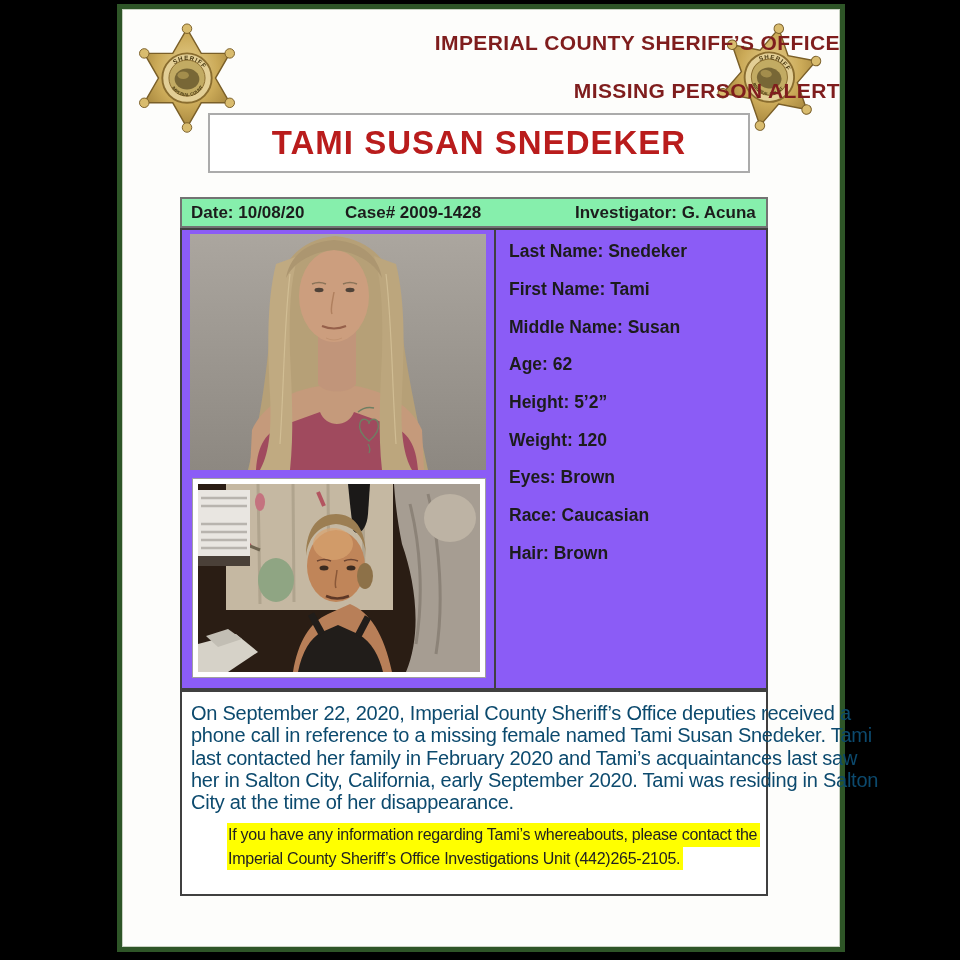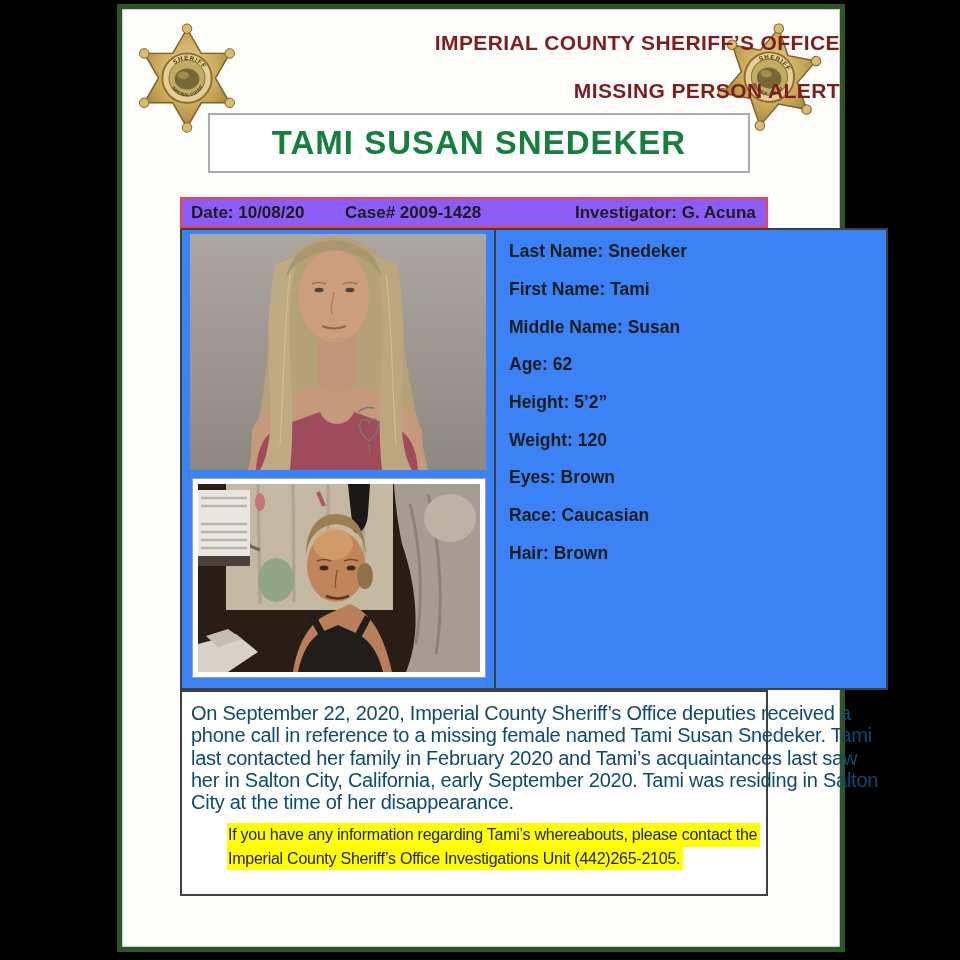--- a/index.html
+++ b/index.html
@@ -18,34 +18,34 @@
   .hdr{
     position:absolute;left:0;width:100%;text-align:right;
     color:#7f1d1d;font-weight:bold;font-size:21px;letter-spacing:.4px;
   }
   .hdr1{top:22px;}
   .hdr2{top:70px;}
   .name-box{
     position:absolute;left:86px;top:104px;width:542px;height:60px;
     border:2px solid #ababab;background:#fff;box-sizing:border-box;
     text-align:center;line-height:56px;
-    color:#15803d;font-weight:bold;font-size:33px;letter-spacing:1px;
+    color:#b91c1c;font-weight:bold;font-size:33px;letter-spacing:1px;
   }
   .case-bar{
     position:absolute;left:58px;top:188px;width:588px;height:31px;
-    border:2px solid #ef4444;box-sizing:border-box;background:#8b5cf6;
+    border:2px solid #737373;box-sizing:border-box;background:#86efac;
     font-size:17px;font-weight:bold;color:#1c1c1c;
   }
   .case-bar span{position:absolute;top:50%;transform:translateY(-50%);white-space:nowrap;}
   .cb-date{left:9px;}
   .cb-case{left:163px;}
   .cb-inv{left:393px;}
   .content-box{
-    position:absolute;left:58px;top:219px;width:708px;height:462px;
-    border:2px solid #404040;box-sizing:border-box;background:#3b82f6;
+    position:absolute;left:58px;top:219px;width:588px;height:462px;
+    border:2px solid #404040;box-sizing:border-box;background:#8b5cf6;
   }
   .photo1{position:absolute;left:8px;top:4px;width:296px;height:236px;}
   .photo2-frame{
     position:absolute;left:10px;top:248px;width:294px;height:200px;
     border:1px solid #a0a0a0;background:#fff;padding:5px;box-sizing:border-box;
   }
   .photo2{width:282px;height:188px;display:block;}
   .details-col{
     position:absolute;left:312px;top:0;width:272px;height:100%;
     border-left:2px solid #404040;box-sizing:border-box;

